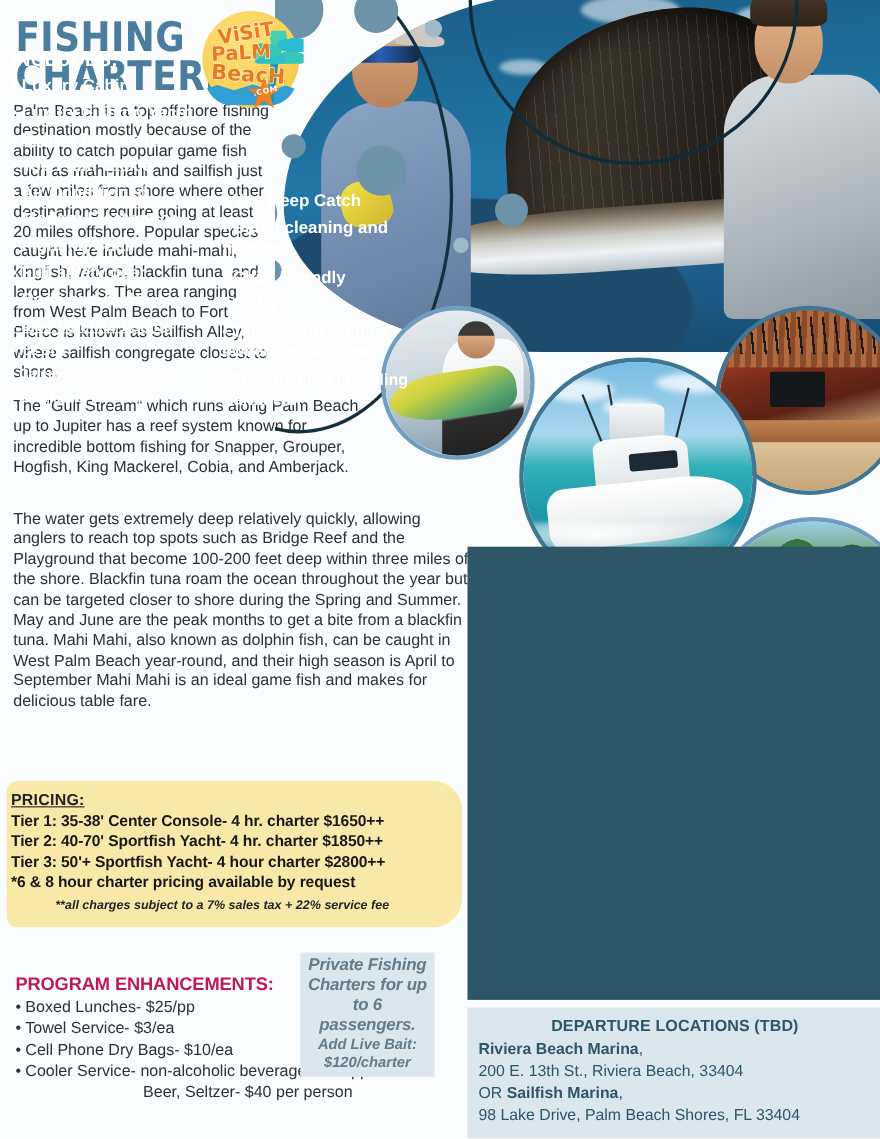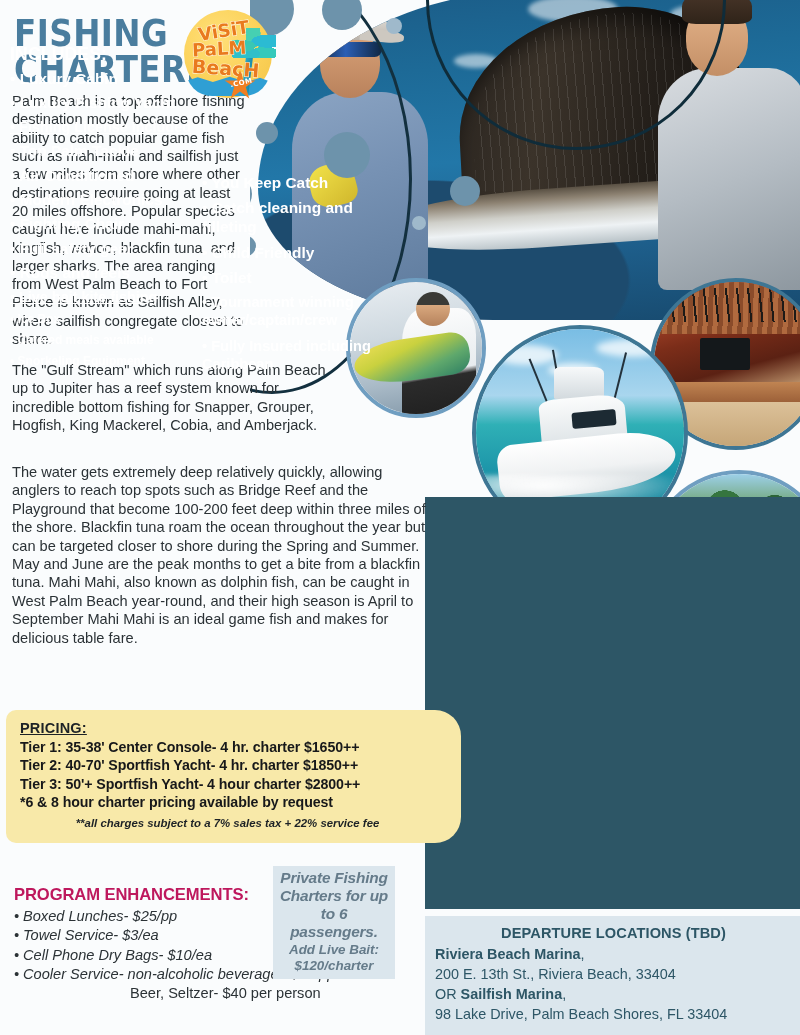--- a/index.html
+++ b/index.html
@@ -352,45 +352,45 @@
   }
   .copy-block-3 {
     position: absolute; left: 12px; top: 463px;
     width: 420px;
     font-size: 14.6px; line-height: 1.262; color: #2b3236; z-index: 7;
   }
 
   
   .pricing-box {
     position: absolute; left: 6px; top: 710px;
-    width: 455px; height: 133px;
+    width: 414px; height: 133px;
     background: #f8e9a9;
     border-radius: 10px 26px 26px 10px;
     z-index: 9;
-    padding: 10px 12px 0 14px;
+    padding: 10px 12px 0 4px;
   }
   .pricing-box h3 {
     font-size: 14.5px; font-weight: 700; color: #1d2226;
     text-decoration: underline; margin-bottom: 2px; letter-spacing: .2px;
   }
   .pricing-box .tier {
     font-size: 14.2px; font-weight: 700; color: #17181a;
     line-height: 1.3; letter-spacing: -0.1px; white-space: nowrap;
   }
   .pricing-box .note {
     margin-top: 5px; font-size: 11.4px; font-style: italic; font-weight: 700;
     color: #1d2226; text-align: center; padding-right: 14px;
   }
 
   
   .prog {
     position: absolute; left: 14px; top: 885px; width: 400px; z-index: 9;
   }
   .prog h3 { font-size: 16.6px; font-weight: 700; color: #be185d; letter-spacing: -0.1px; }
-  .prog ul { list-style: none; margin-top: 2px; font-style: italic; }
+  .prog ul { list-style: none; margin-top: 2px; }
   .prog li {
     font-size: 14.6px; color: #2b3236; line-height: 1.32;
   }
   .prog li .b { display:inline-block; width: 9px; }
   .prog .sub {
     font-size: 14.6px; color: #2b3236; line-height: 1.32; padding-left: 116px;
   }
 
   
   .private-box {

